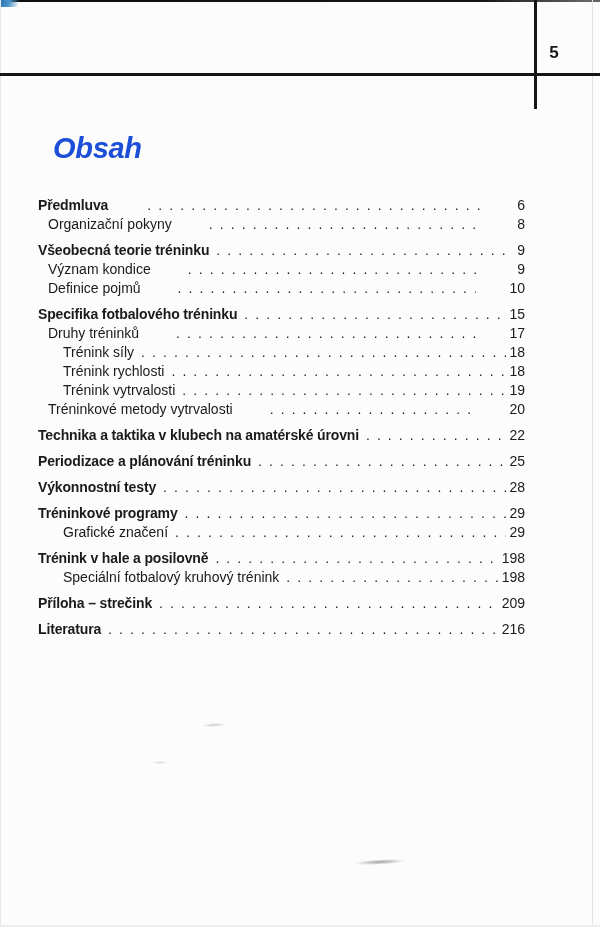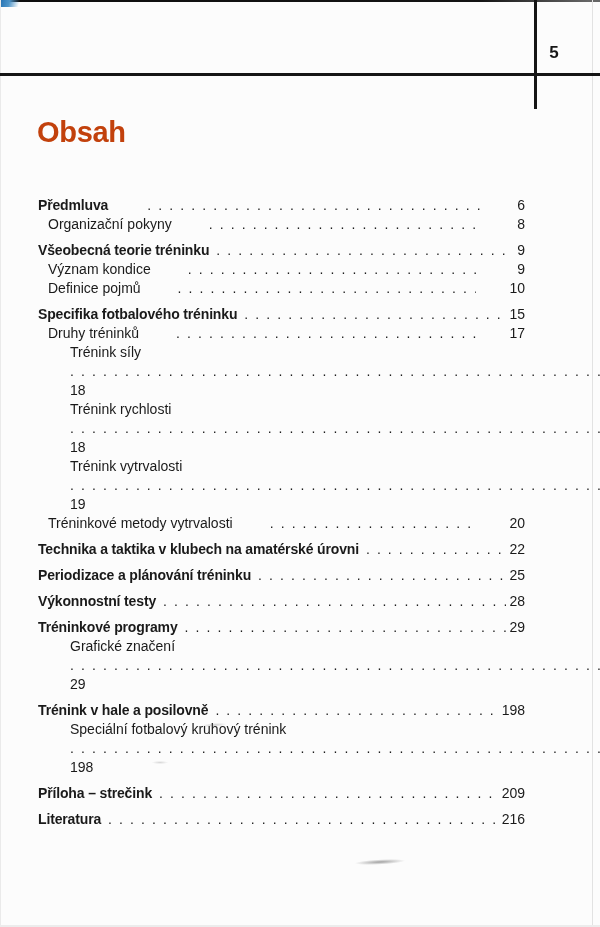--- a/index.html
+++ b/index.html
@@ -20,30 +20,30 @@
   .left-edge{position:absolute;top:0;left:0;width:1px;height:100%;background:#eaeaea;}
   .right-edge{position:absolute;top:0;left:592px;width:1px;height:100%;background:#e2e2e2;}
   .bottom-edge{position:absolute;bottom:0;left:0;width:100%;height:2px;background:#ececec;}
   .vrule{position:absolute;left:534px;top:0;width:3px;height:109px;background:#151515;}
   .hrule{position:absolute;left:0;top:73px;width:600px;height:3px;background:#151515;}
   .pagenum{
     position:absolute;left:543px;top:44px;width:22px;text-align:center;
     font-size:17px;font-weight:700;line-height:18px;color:#161616;
   }
   .title{
-    position:absolute;left:37px;top:116px;margin:0;
-    font-size:29px;font-weight:700;letter-spacing:-0.3px;color:#c2410c;
+    position:absolute;left:37px;top:116px;margin:16px;
+    font-size:29px;font-weight:700;letter-spacing:-0.3px;color:#1d4ed8;font-style:italic;
   }
   .toc{position:absolute;left:38px;top:196px;width:487px;}
   .row{display:flex;align-items:baseline;line-height:19px;font-size:14px;}
   .row.bold{margin-top:7px;}
   .row.bold:first-child{margin-top:0;gap:32px;}
   .row.bold .label{font-weight:700;letter-spacing:-0.15px;}
   .lvl1{padding-left:10px;gap:30px;}
-  .lvl2{padding-left:25px;flex-direction:column;}
+  .lvl2{padding-left:25px;}
   .label{white-space:nowrap;}
   .dots{
     flex:1;overflow:hidden;white-space:nowrap;
     margin:0 3px 0 7px;letter-spacing:1.6px;color:#1d1d1d;font-weight:400;
   }
   .dots::after{content:". . . . . . . . . . . . . . . . . . . . . . . . . . . . . . . . . . . . . . . . . . . . . . . . . . . . . . . . . . . . . . . . . . . . . .";}
   .pnum{font-weight:400;white-space:nowrap;}
   .smudge1{
     position:absolute;left:345px;top:858px;width:70px;height:8px;
     background:radial-gradient(ellipse 50% 45% at 50% 50%,rgba(70,70,70,0.5),rgba(70,70,70,0) 72%);

